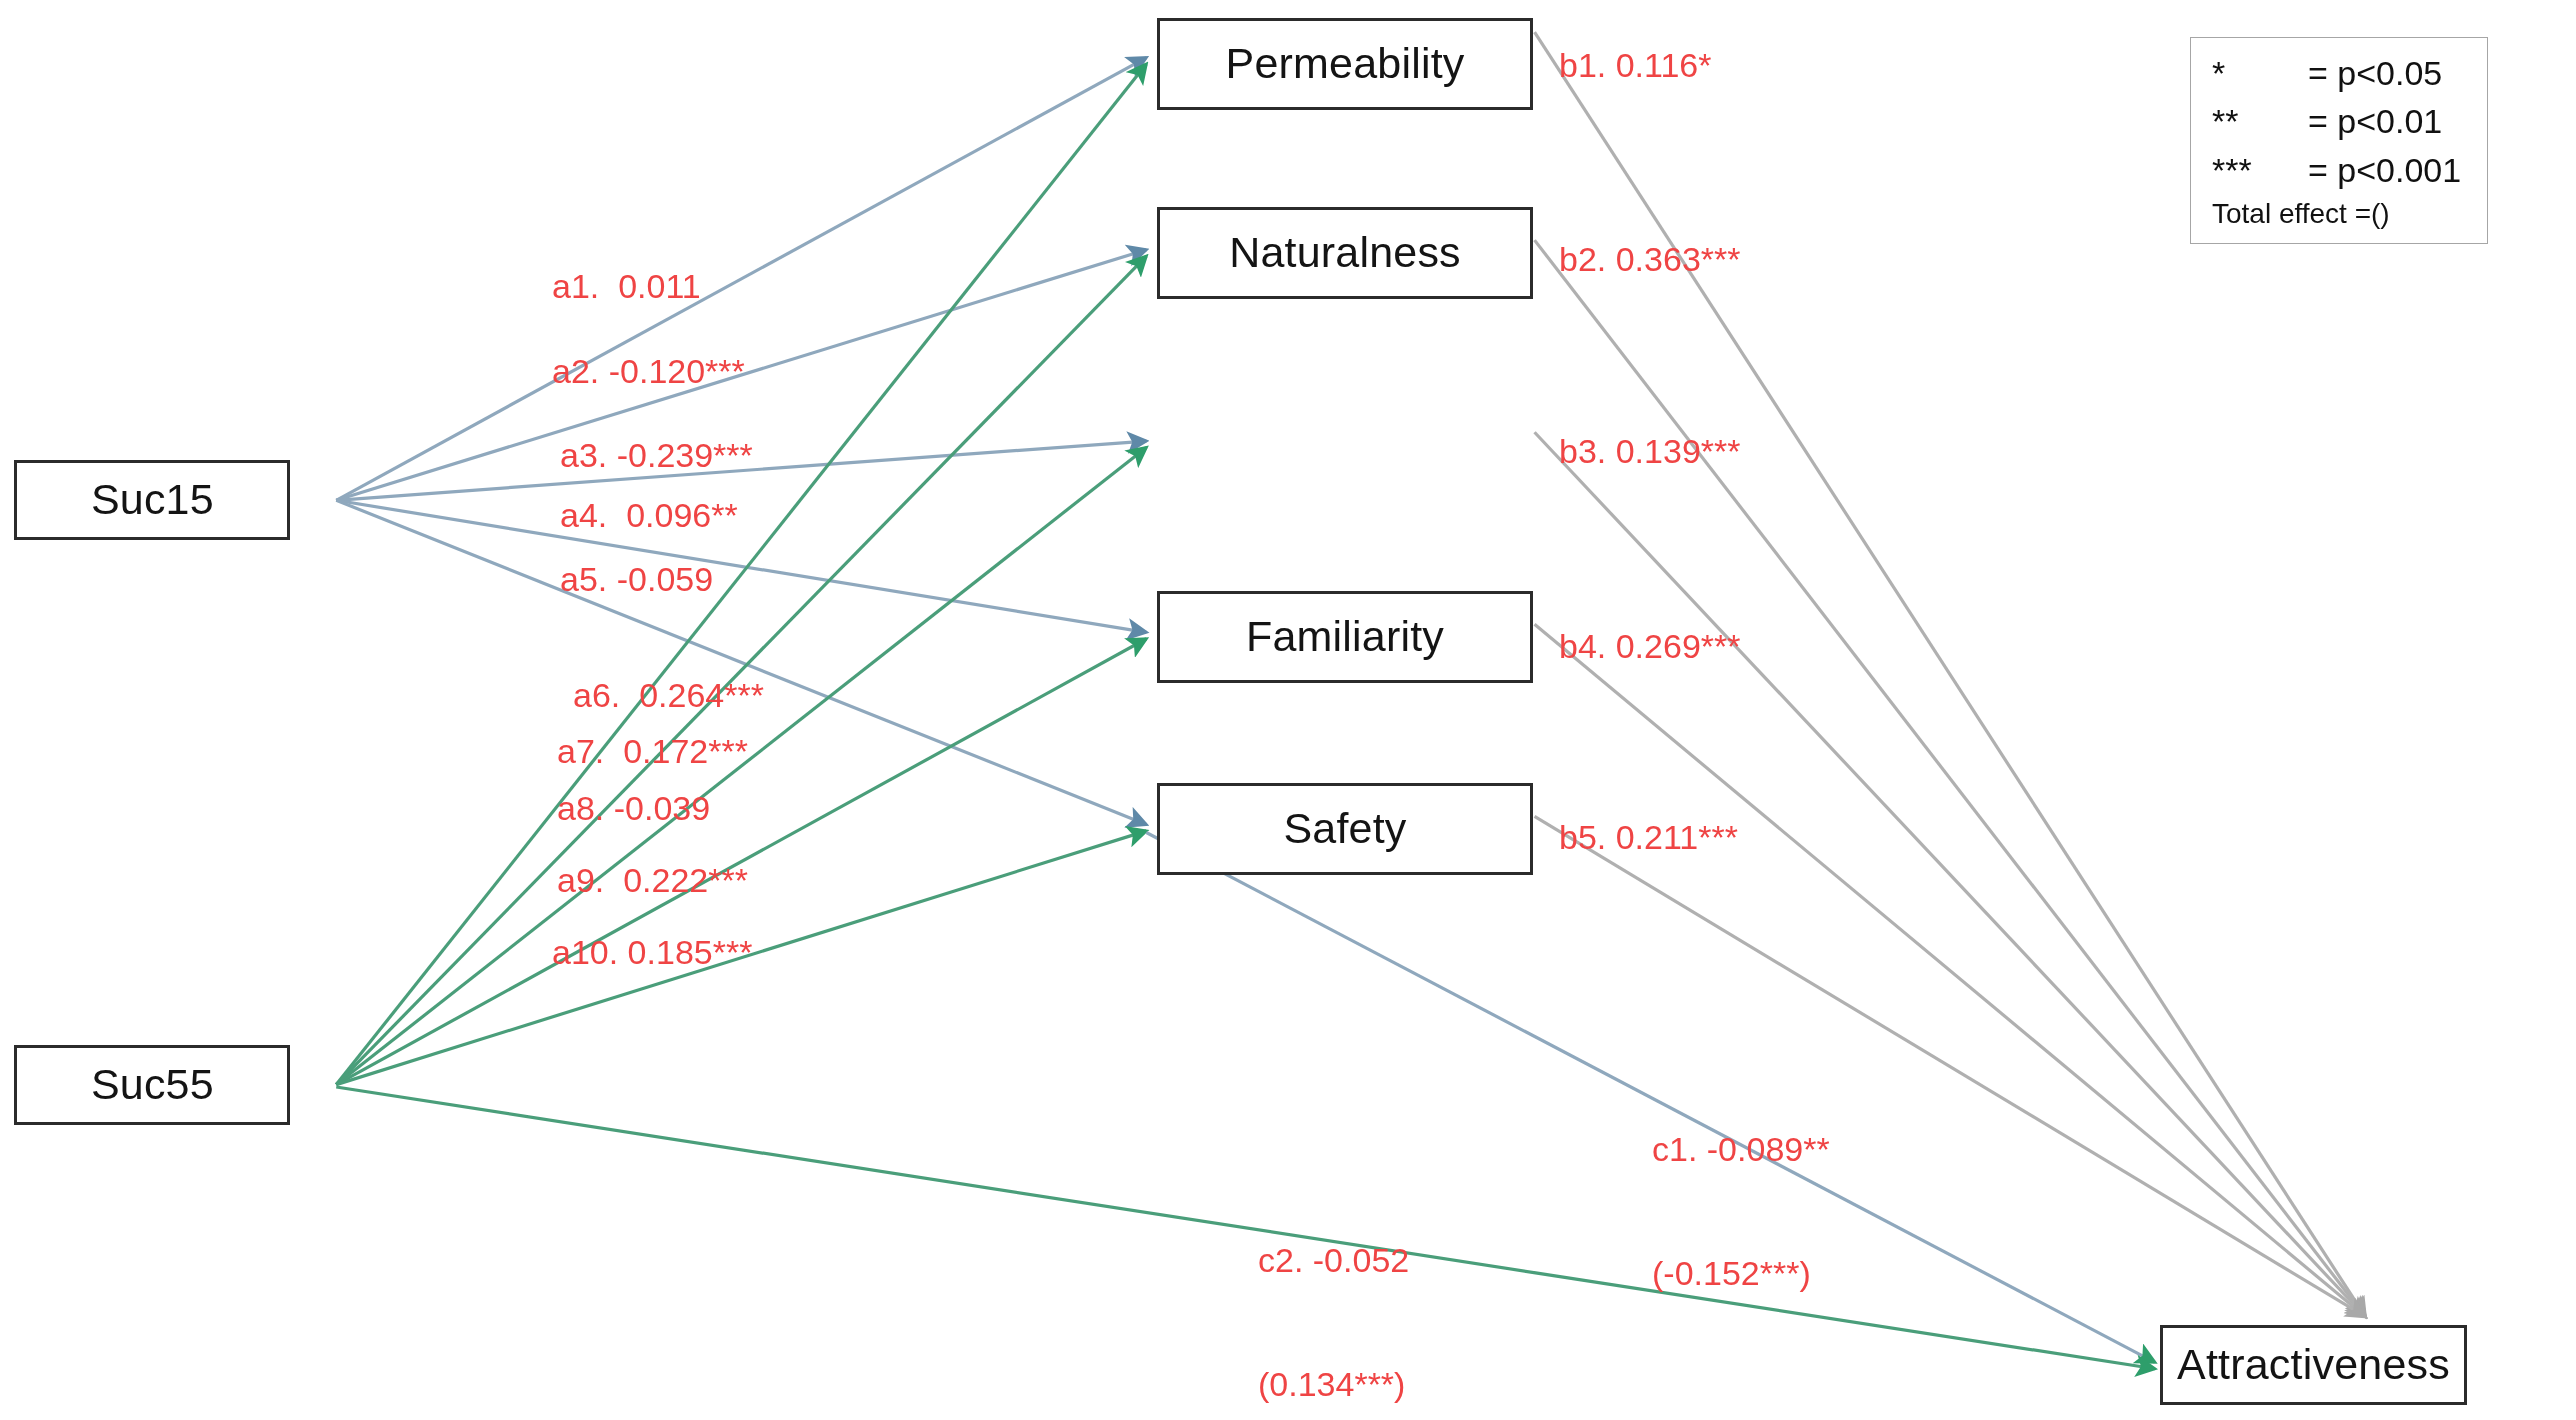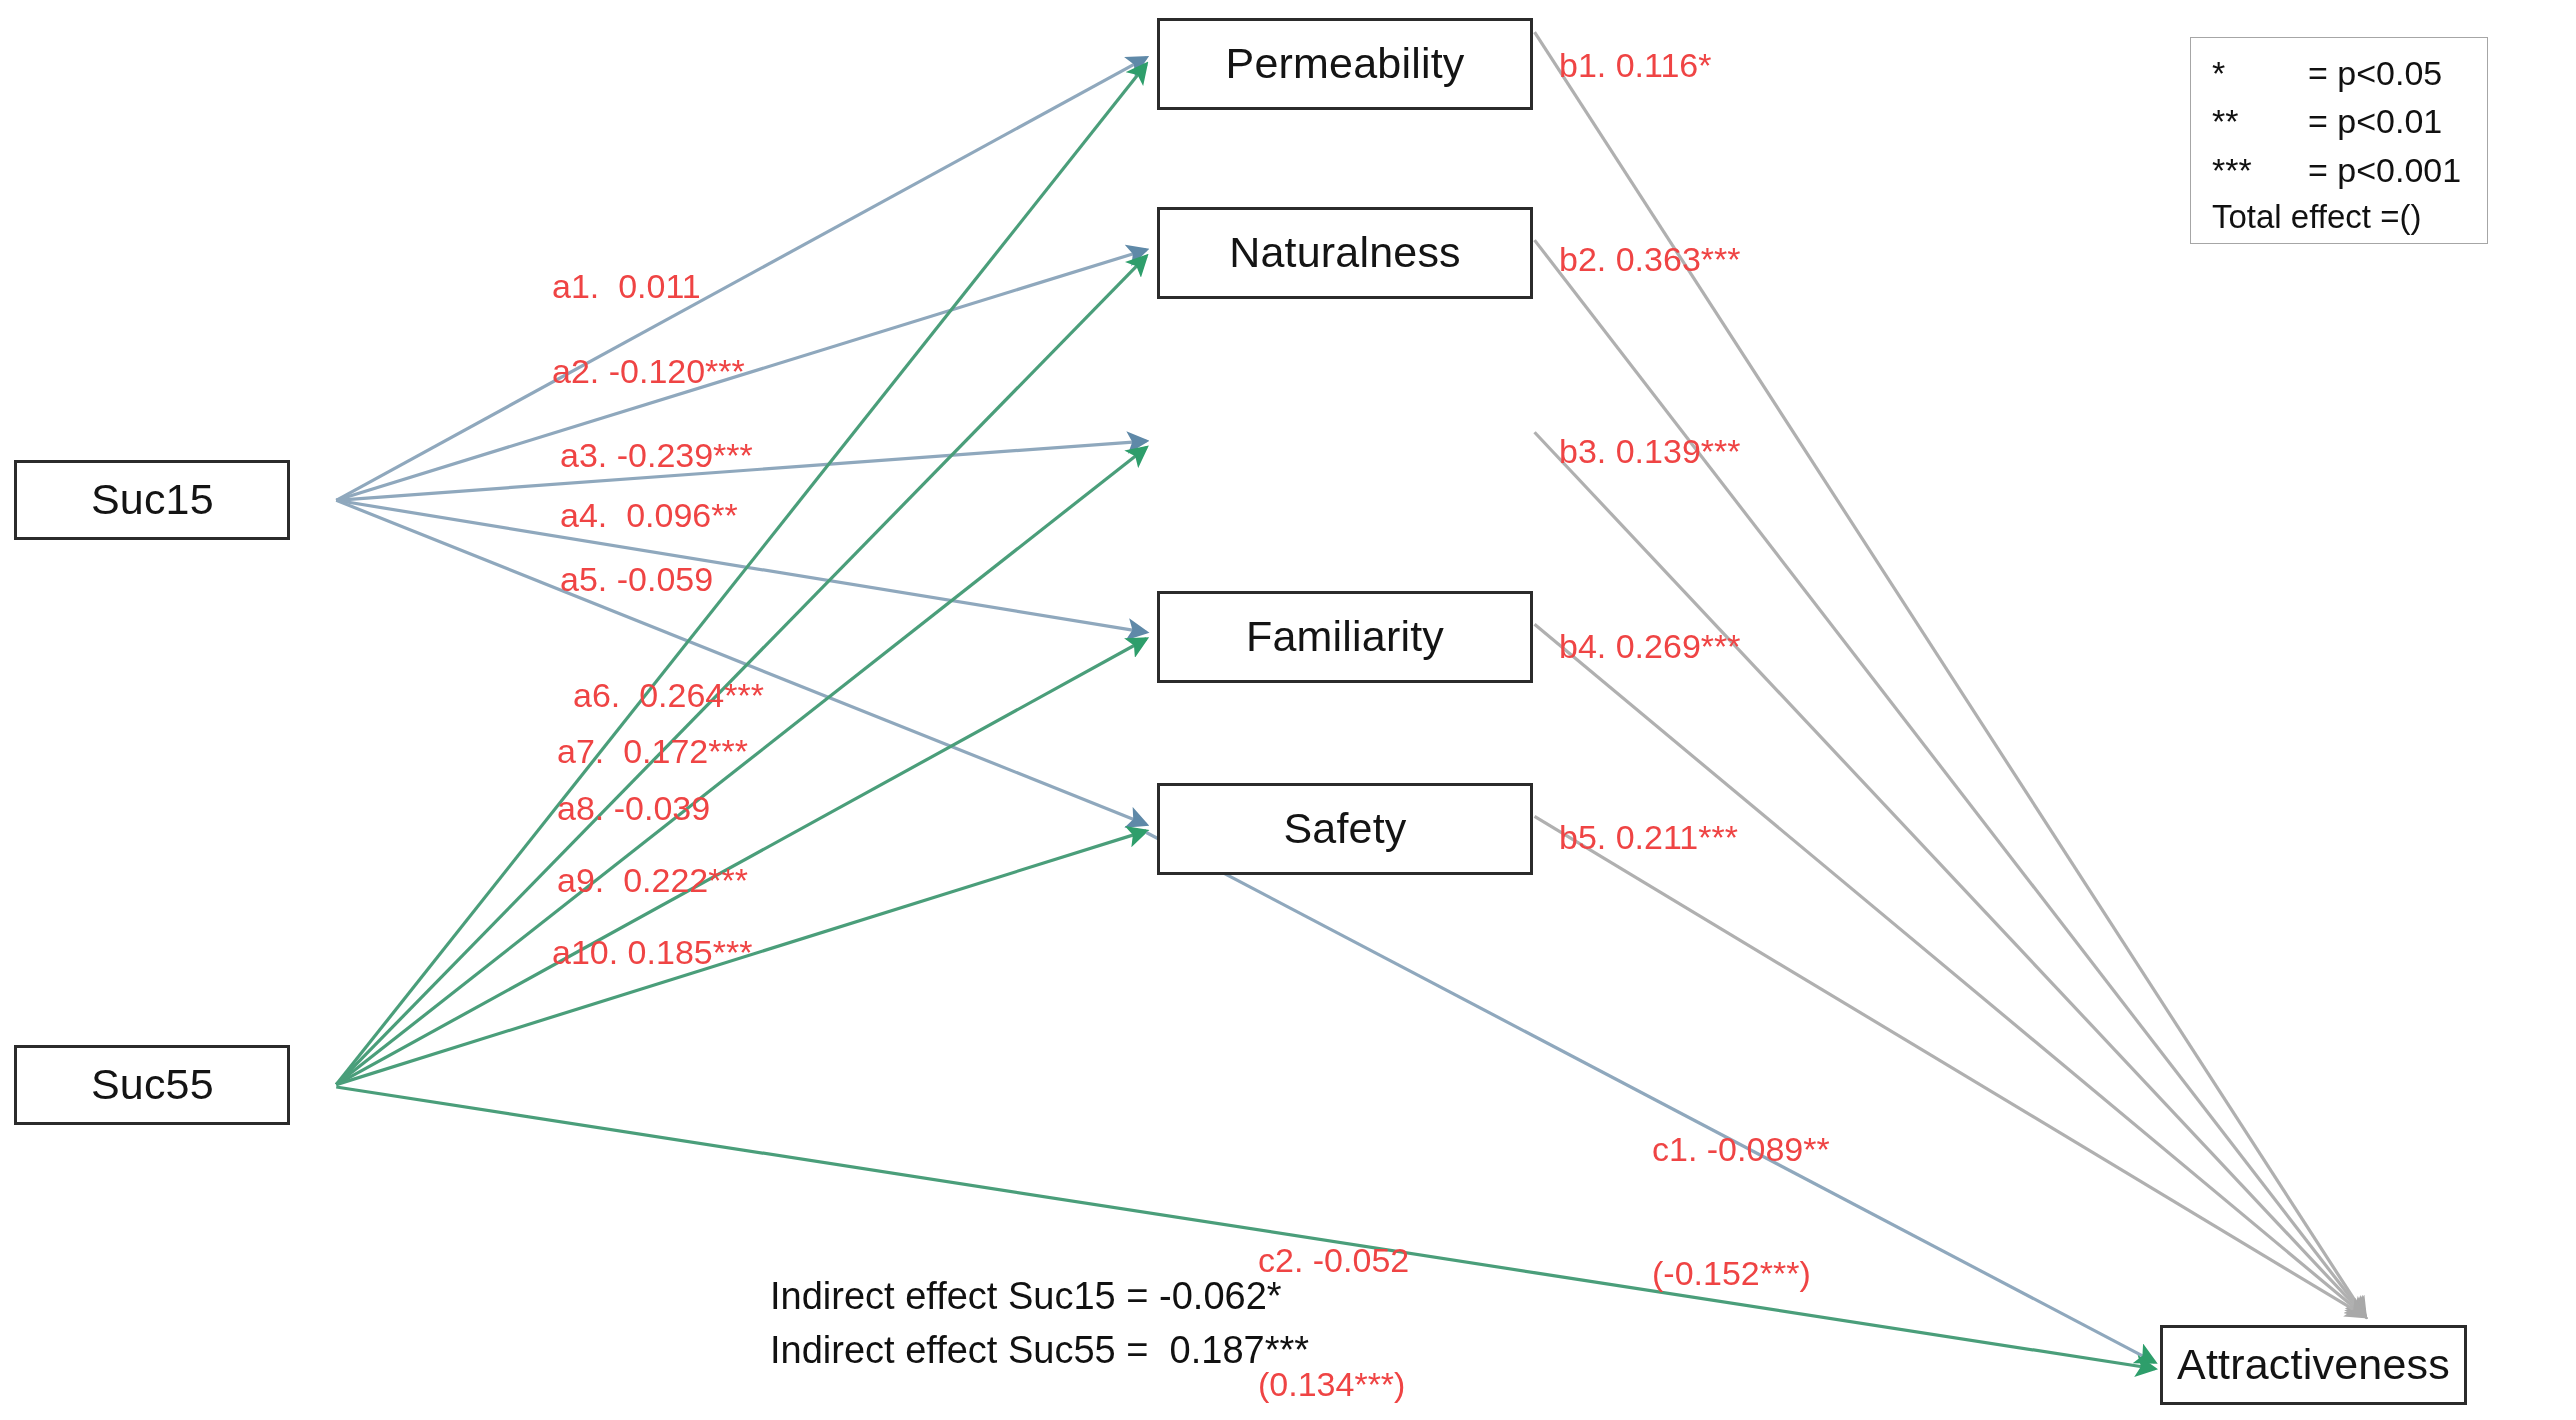--- a/index.html
+++ b/index.html
@@ -75,21 +75,21 @@
   #legend .lrow{
     display:flex;
     align-items:baseline;
     font-size:34px;
     line-height:1.42;
     color:#111111;
     white-space:pre;
   }
   #legend .stars{ display:inline-block; width:96px; }
   #legend .total{
-    font-size:33px;
+    font-size:28px;
     line-height:1.42;
     color:#111111;
     white-space:pre;
   }
 
   
   #indirect{
     position:absolute;
     left:770px;
     top:1270px;
@@ -198,24 +198,20 @@
   <div class="elabel two-line" style="left:1652px; top:1046px;">
     <div>c1. -0.089**</div>
     <div>(-0.152***)</div>
   </div>
 
   <div class="elabel two-line" style="left:1258px; top:1157px;">
     <div>c2. -0.052</div>
     <div>(0.134***)</div>
   </div>
 
-  <div id="indirect">
-    <div>Indirect effect Suc15 = -0.062*</div>
-    <div>Indirect effect Suc55 =  0.187***</div>
-  </div>
 
   <div id="legend">
     <div class="lrow">
       <span class="stars">*</span>
       <span>= p&lt;0.05</span>
     </div>
     <div class="lrow">
       <span class="stars">**</span>
       <span>= p&lt;0.01</span>
     </div>

